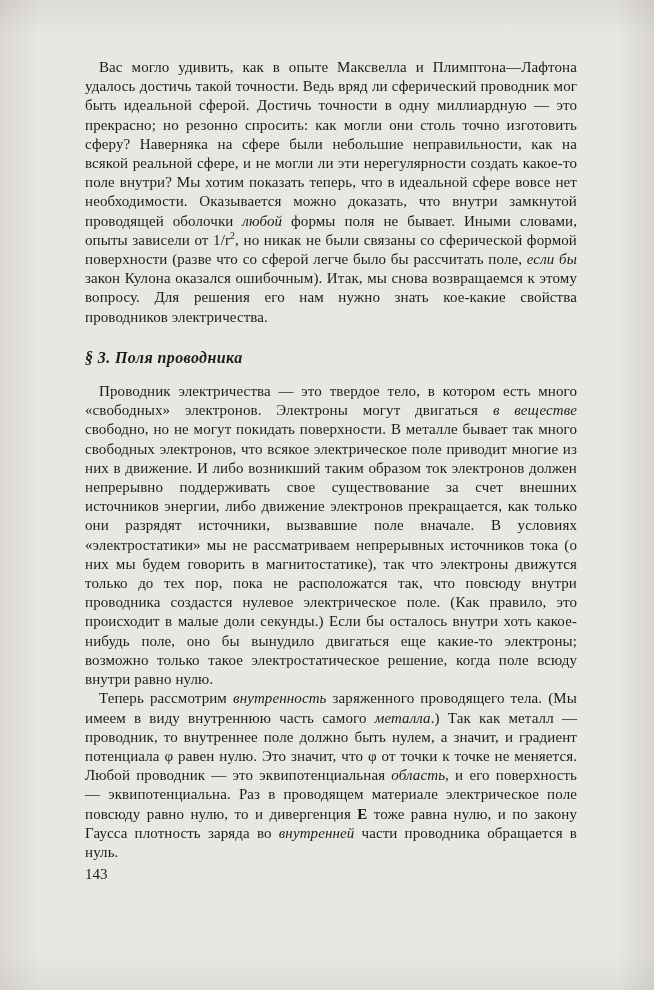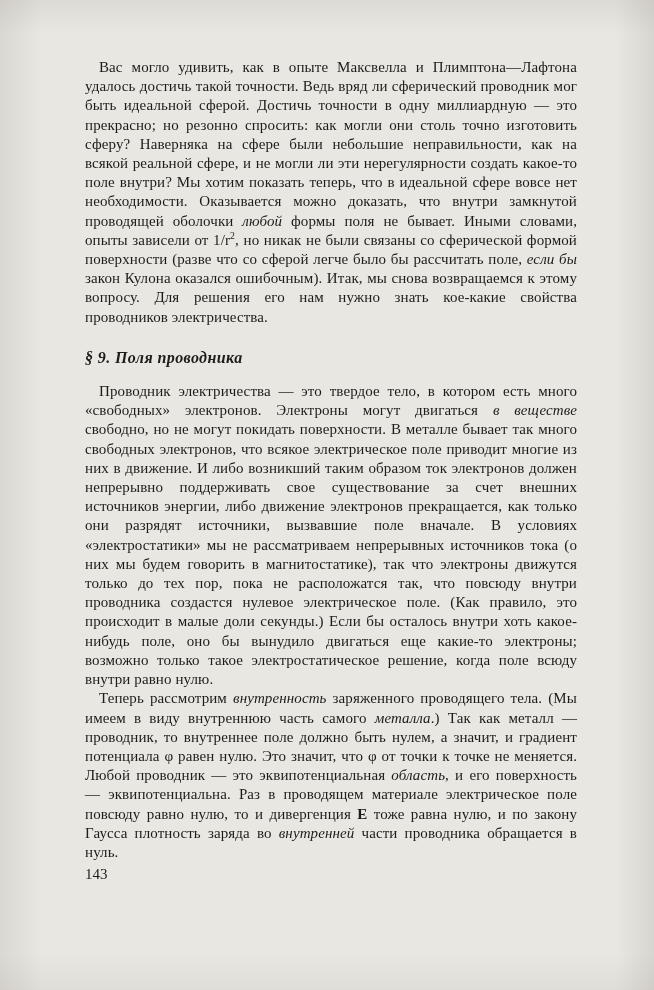--- a/index.html
+++ b/index.html
@@ -54,18 +54,18 @@
     font-size: 15px;
   }
 </style>
 </head>
 <body>
 
 <div class="scan-shade"></div>
 
 <div class="text-block">
     <p class="paragraph">Вас могло удивить, как в опыте Максвелла и Плимптона—Лафтона удалось достичь такой точности. Ведь вряд ли сферический проводник мог быть идеальной сферой. Достичь точности в одну миллиардную — это прекрасно; но резонно спросить: как могли они столь точно изготовить сферу? Наверняка на сфере были небольшие неправильности, как на всякой реальной сфере, и не могли ли эти нерегулярности создать какое-то поле внутри? Мы хотим показать теперь, что в идеальной сфере вовсе нет необходимости. Оказывается можно доказать, что внутри замкнутой проводящей оболочки <span style="font-style: italic;">любой</span> формы поля не бывает. Иными словами, опыты зависели от 1/r<sup>2</sup>, но никак не были связаны со сферической формой поверхности (разве что со сферой легче было бы рассчитать поле, <span style="font-style: italic;">если бы</span> закон Кулона оказался ошибочным). Итак, мы снова возвращаемся к этому вопросу. Для решения его нам нужно знать кое-какие свойства проводников электричества.</p>
-    <h2 class="heading">§ 9. Поля проводника</h2>
+    <h2 class="heading">§ 3. Поля проводника</h2>
     <p class="paragraph">Проводник электричества — это твердое тело, в котором есть много «свободных» электронов. Электроны могут двигаться <span style="font-style: italic;">в веществе</span> свободно, но не могут покидать поверхности. В металле бывает так много свободных электронов, что всякое электрическое поле приводит многие из них в движение. И либо возникший таким образом ток электронов должен непрерывно поддерживать свое существование за счет внешних источников энергии, либо движение электронов прекращается, как только они разрядят источники, вызвавшие поле вначале. В условиях «электростатики» мы не рассматриваем непрерывных источников тока (о них мы будем говорить в магнитостатике), так что электроны движутся только до тех пор, пока не расположатся так, что повсюду внутри проводника создастся нулевое электрическое поле. (Как правило, это происходит в малые доли секунды.) Если бы осталось внутри хоть какое-нибудь поле, оно бы вынудило двигаться еще какие-то электроны; возможно только такое электростатическое решение, когда поле всюду внутри равно нулю.</p>
     <p class="paragraph">Теперь рассмотрим <span style="font-style: italic;">внутренность</span> заряженного проводящего тела. (Мы имеем в виду внутреннюю часть самого <span style="font-style: italic;">металла</span>.) Так как металл — проводник, то внутреннее поле должно быть нулем, а значит, и градиент потенциала φ равен нулю. Это значит, что φ от точки к точке не меняется. Любой проводник — это эквипотенциальная <span style="font-style: italic;">область</span>, и его поверхность — эквипотенциальна. Раз в проводящем материале электрическое поле повсюду равно нулю, то и дивергенция <span style="font-weight: 700;">Е</span> тоже равна нулю, и по закону Гаусса плотность заряда во <span style="font-style: italic;">внутренней</span> части проводника обращается в нуль.</p>
   </div>
 
 <div class="page-number">143</div>
 
 </body></html>

